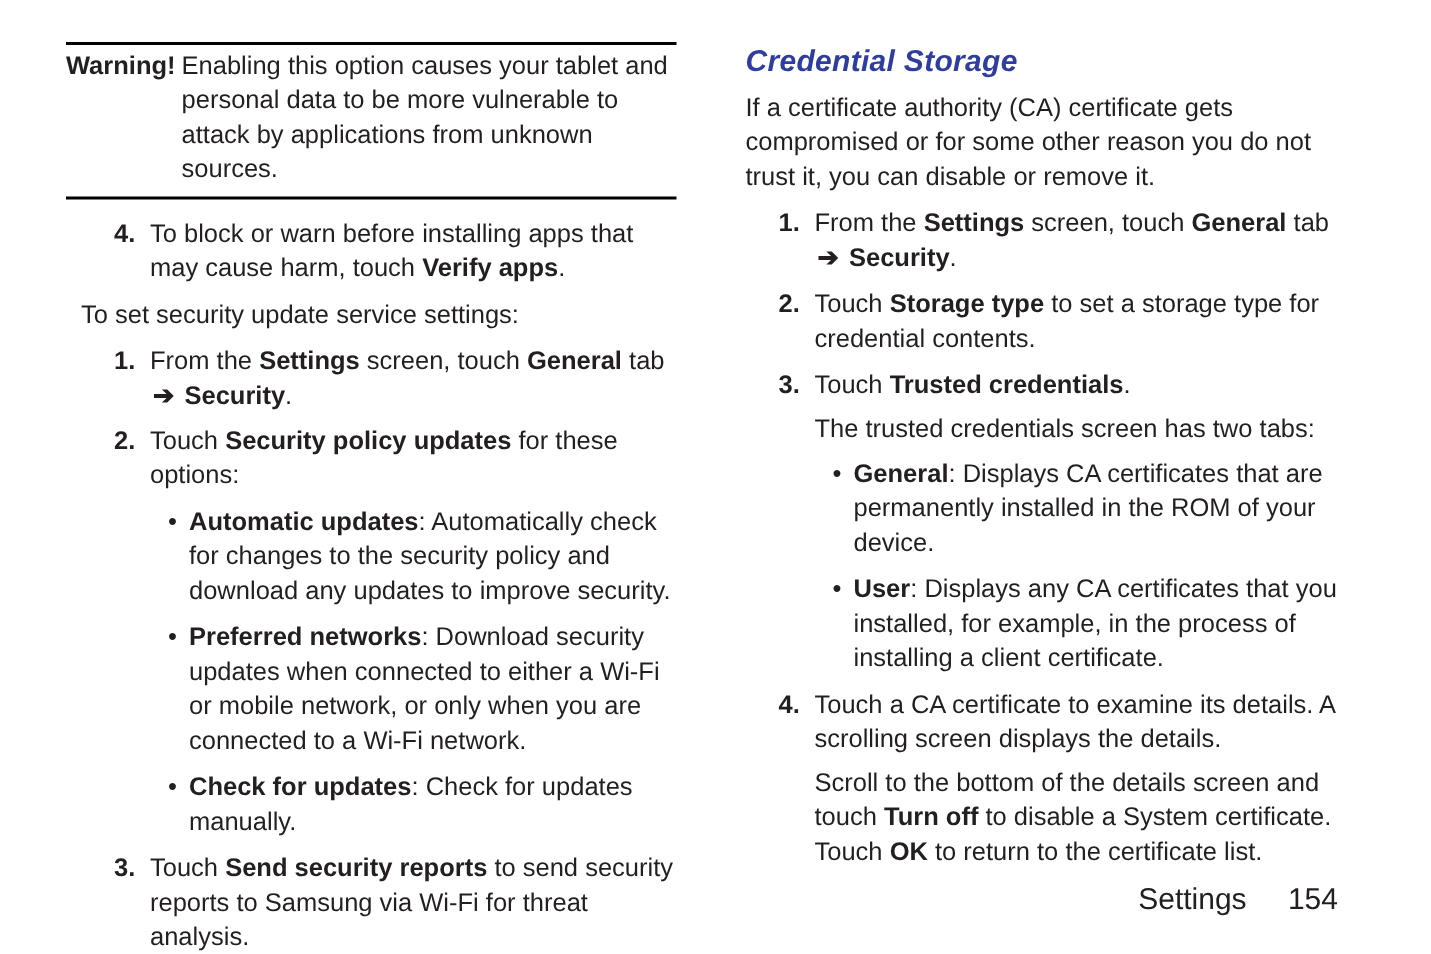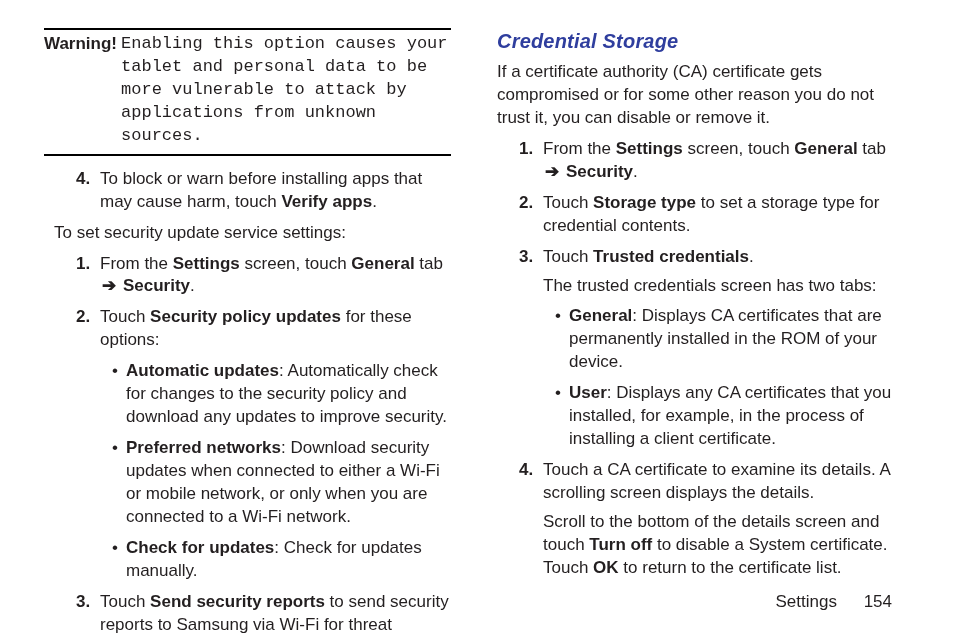--- a/index.html
+++ b/index.html
@@ -35,21 +35,20 @@
   .warning-row {
     display: flex;
   }
   .warning-label {
     font-weight: 700;
     padding-right: 4px;
     white-space: nowrap;
   }
   .warning-text {
     flex: 1;
-    font-family: Liberation Mono, monospace;
   }
   .section-heading {
     font-family: Liberation Sans, sans-serif;
     font-weight: 700;
     font-style: italic;
     color: #2f3e9e;
     font-size: 20px;
     margin: 16px 0 6px 0;
     letter-spacing: 0.2px;
   }
@@ -92,21 +91,21 @@
     font-weight: 700;
     padding: 0 2px;
   }
   .trail {
     margin-top: 6px;
   }
   .footer {
     position: absolute;
     right: 56px;
     bottom: 22px;
-    font-size: 17px;
+    font-size: 20px;
   }
   .footer .pn {
     display: inline-block;
     margin-left: 22px;
   }
 </style>
 </head>
 <body>
 
 <div class="page">

